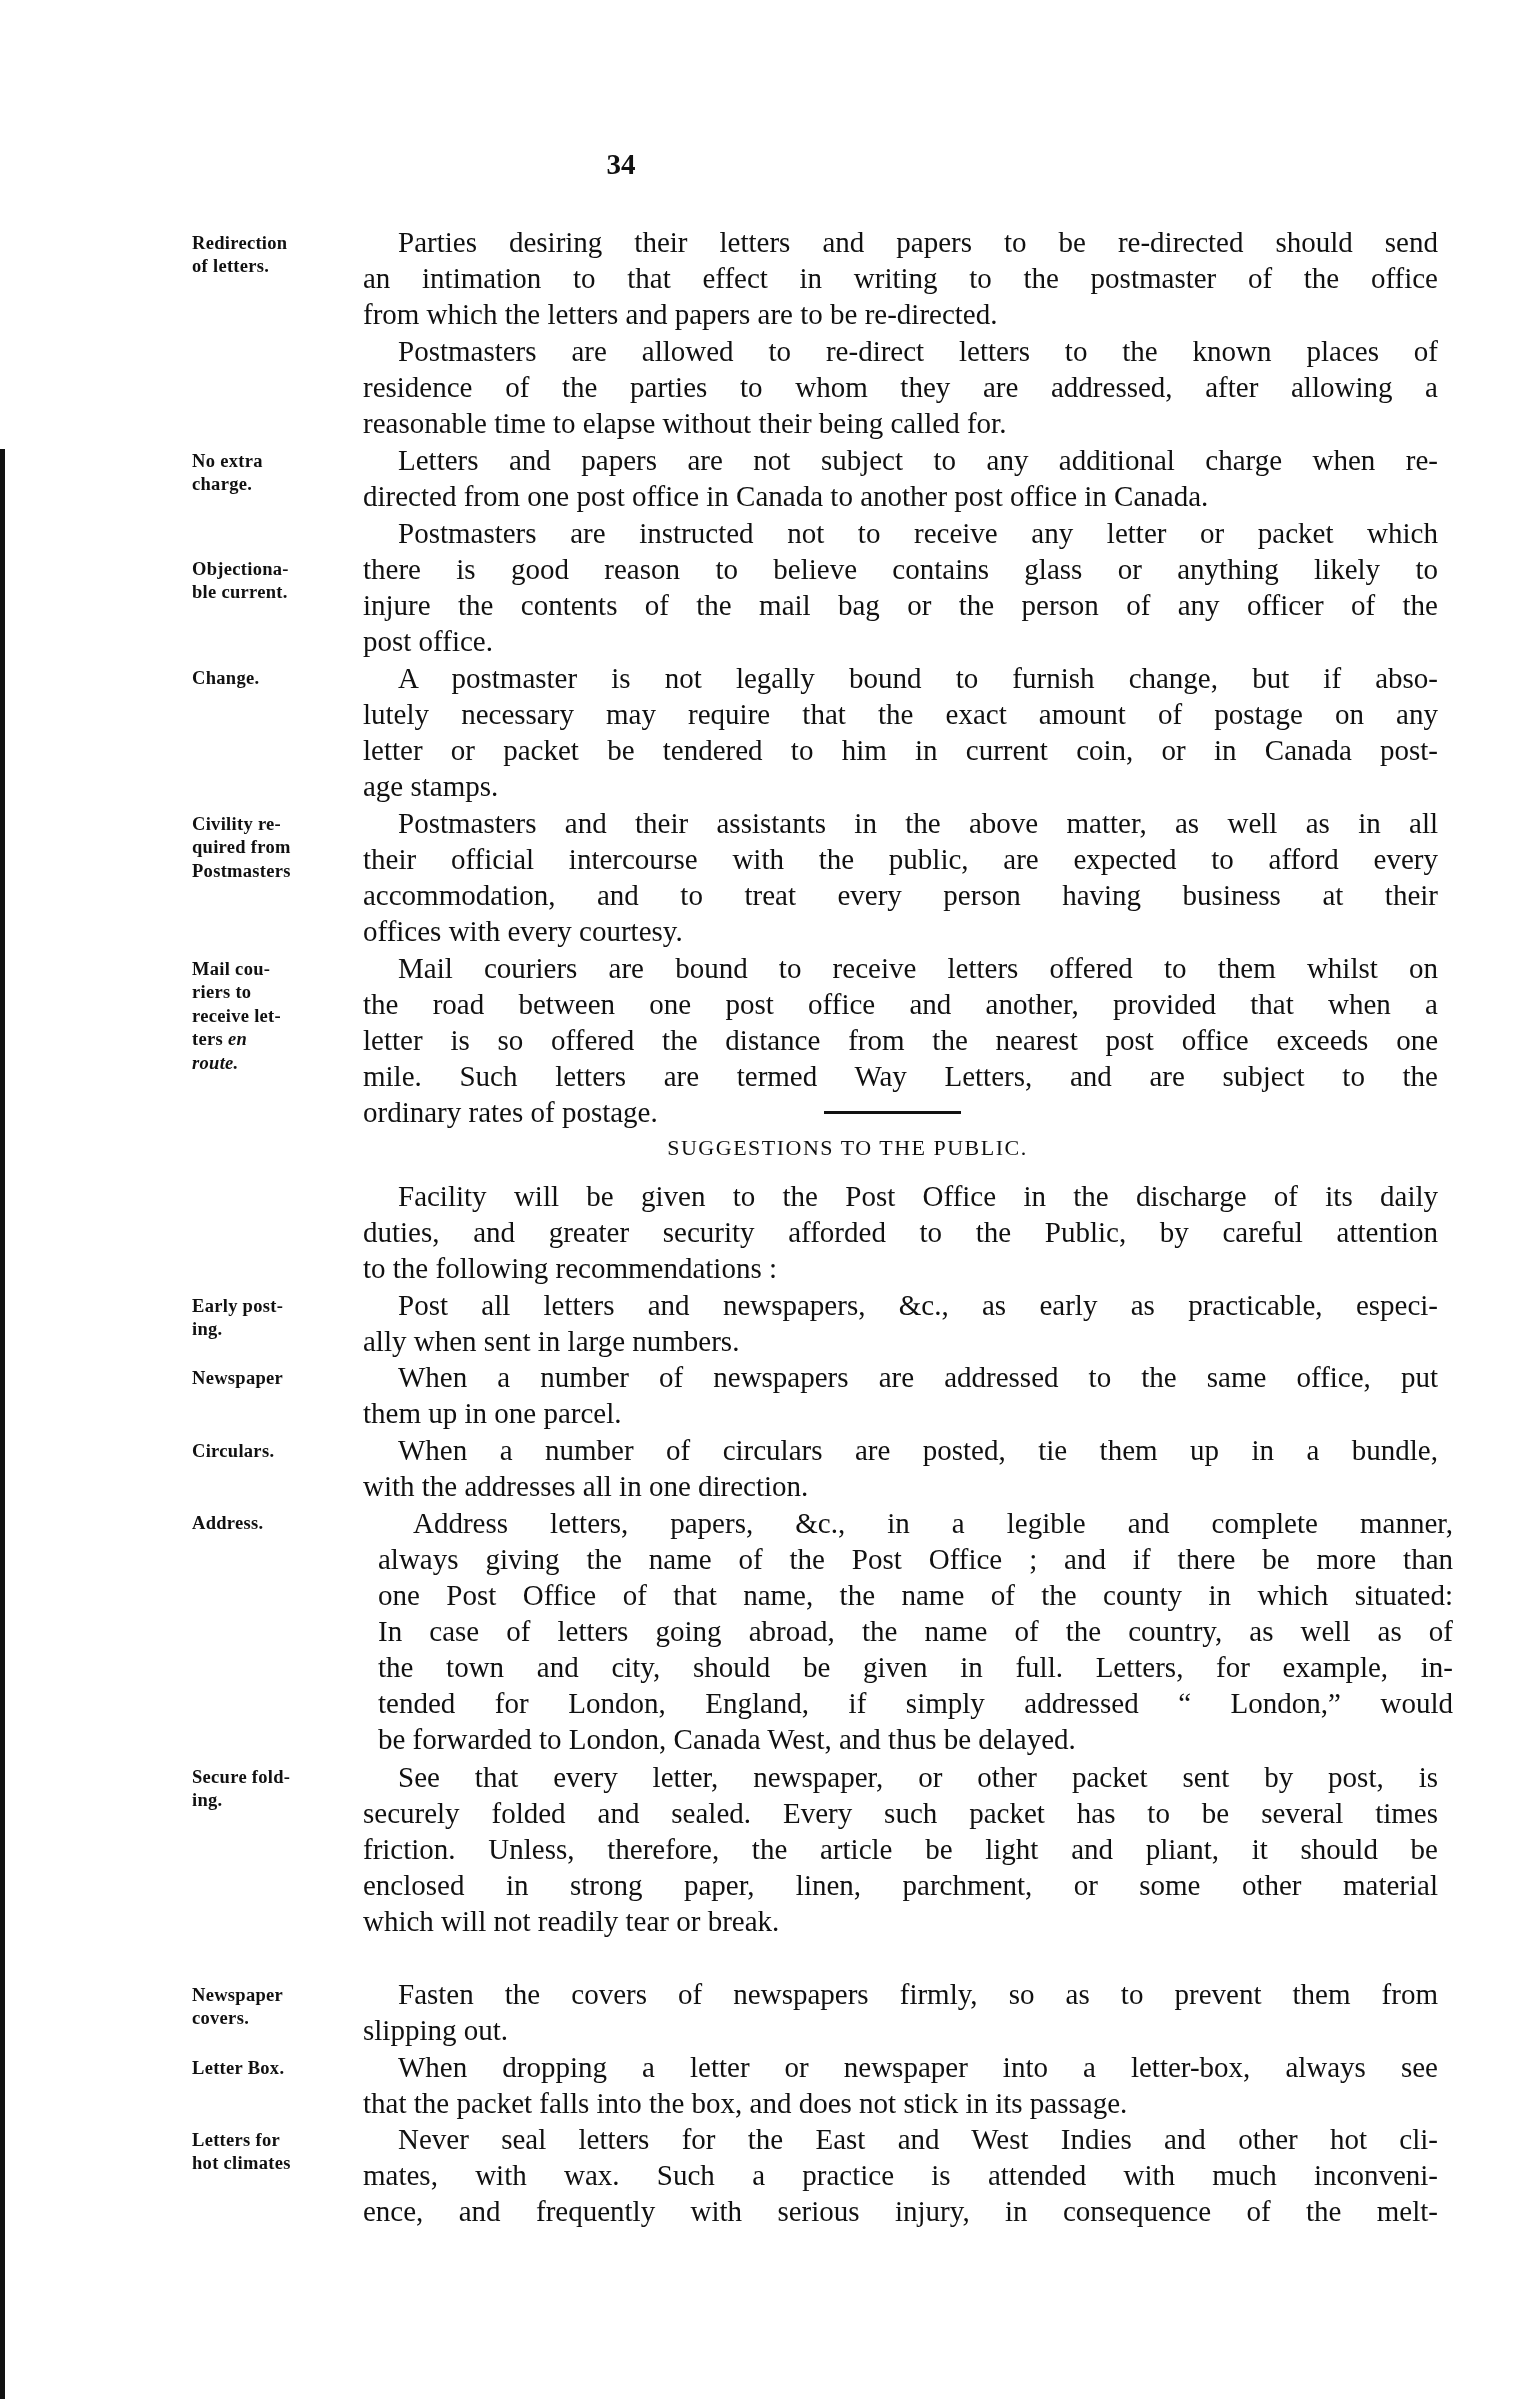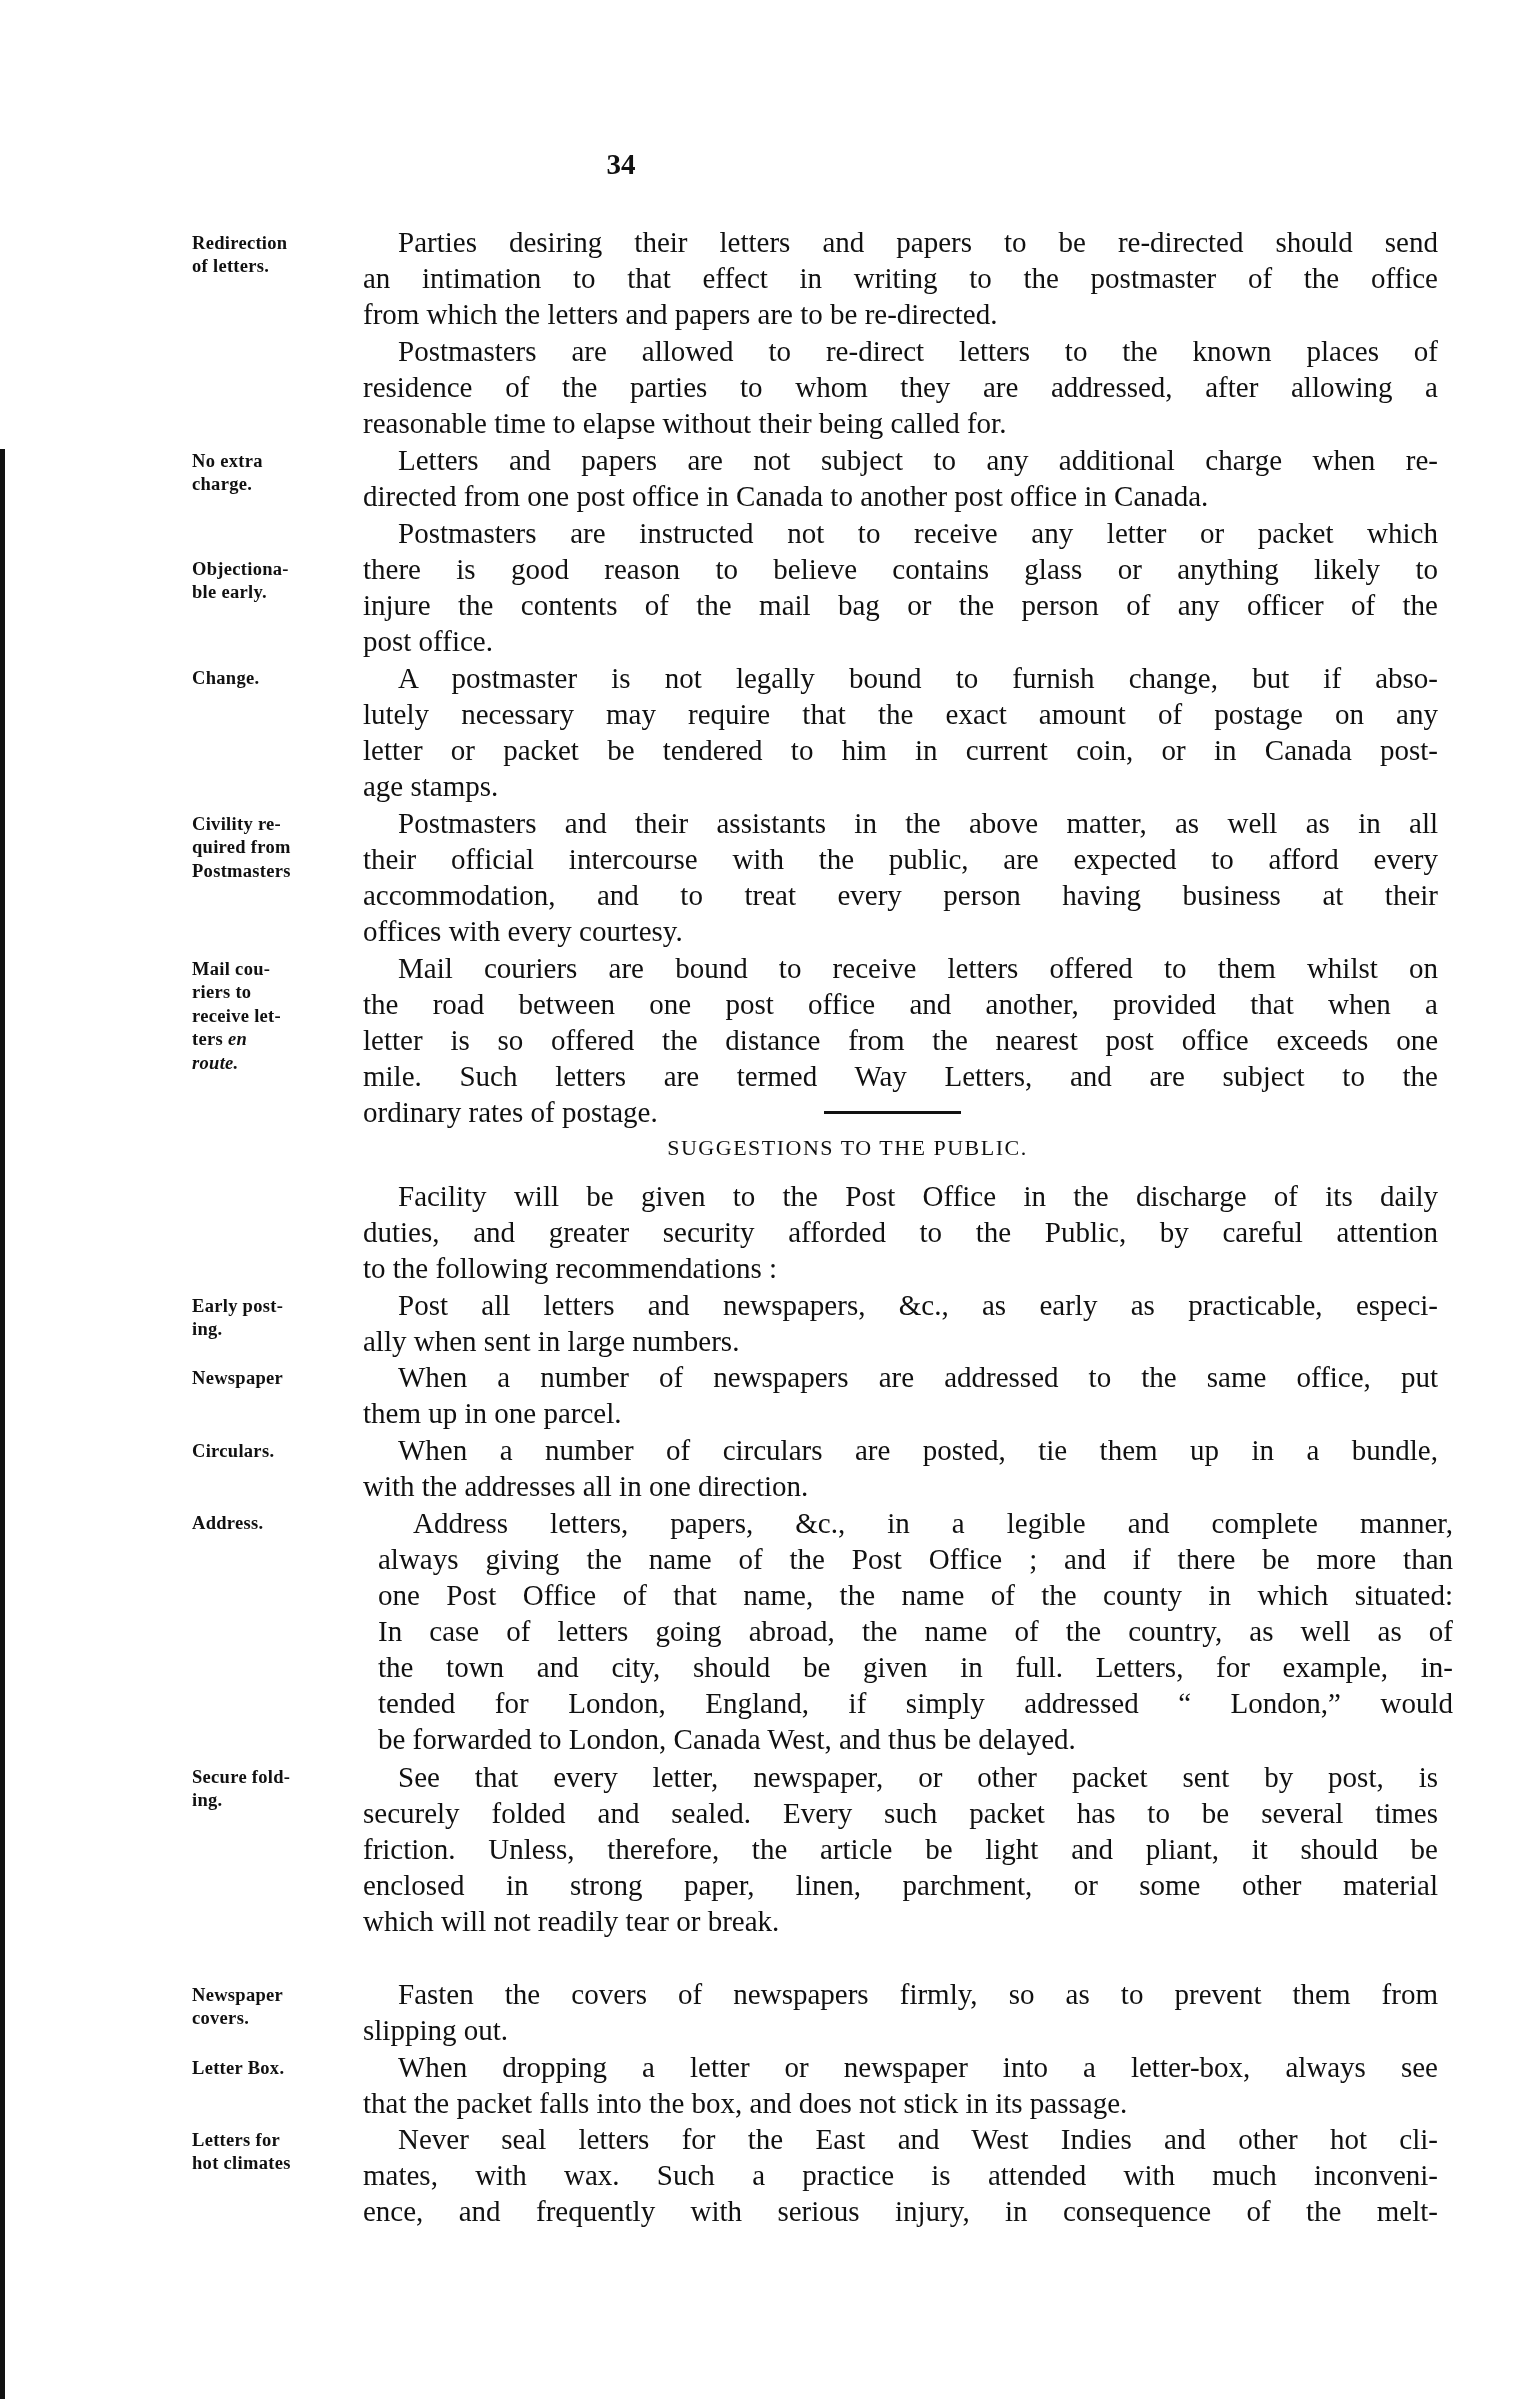--- a/index.html
+++ b/index.html
@@ -47,21 +47,21 @@
     <div class="note" style="top: 450px;">
       <span class="l">No extra</span>
       <span class="l">charge.</span>
     </div>
     <div class="body-col para" style="left: 363px; top: 442px;">
       <span class="line indent">Letters and papers are not subject to any additional charge when re-</span>
       <span class="line last">directed from one post office in Canada to another post office in Canada.</span>
     </div>
     <div class="note" style="top: 522px; margin-top: 36px;">
       <span class="l">Objectiona-</span>
-      <span class="l">ble early.</span>
+      <span class="l">ble current.</span>
     </div>
     <div class="body-col para" style="left: 363px; top: 515px;">
       <span class="line indent">Postmasters are instructed not to receive any letter or packet which</span>
       <span class="line">there is good reason to believe contains glass or anything likely to</span>
       <span class="line">injure the contents of the mail bag or the person of any officer of the</span>
       <span class="line last">post office.</span>
     </div>
     <div class="note" style="top: 667px;">
       <span class="l">Change.</span>
     </div>

